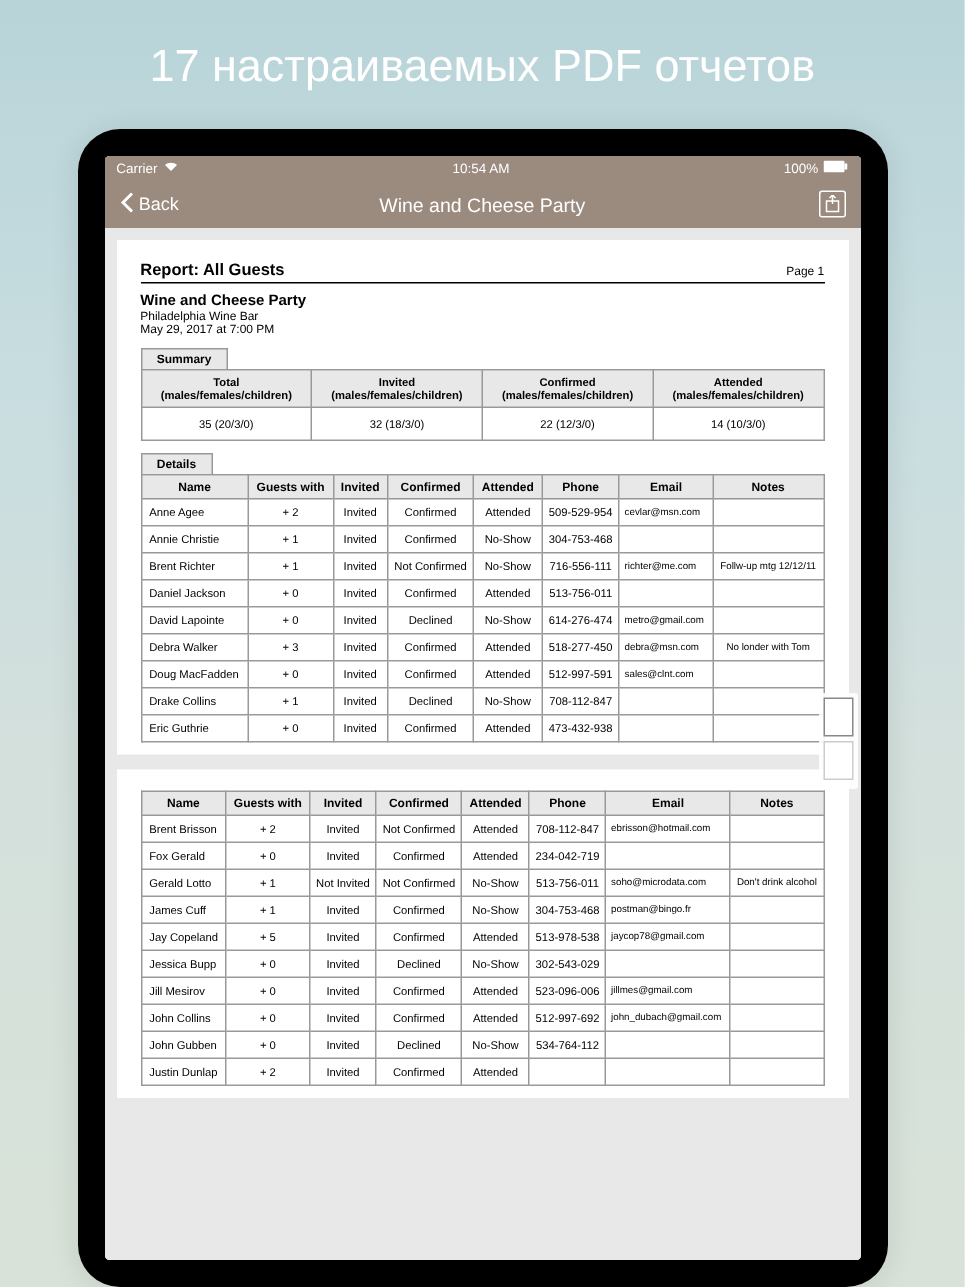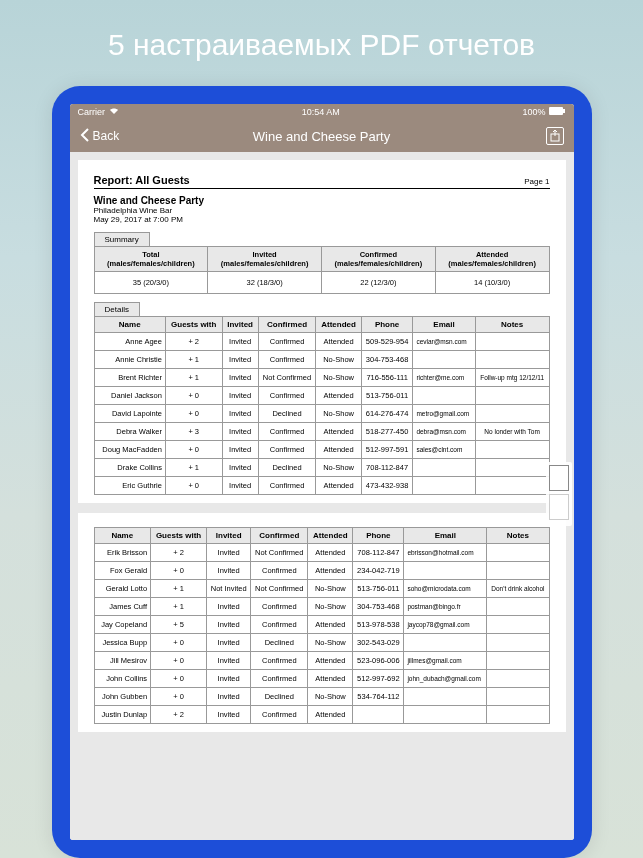--- a/index.html
+++ b/index.html
@@ -13,21 +13,21 @@
 .banner {
   text-align: center;
   color: #fff;
   font-size: 30px;
   font-weight: 300;
   padding: 28px 0 24px;
 }
 .tablet {
   width: 540px;
   margin: 0 auto;
-  background: #1d4ed8;
+  background: #000000;
   border-radius: 28px;
   padding: 18px;
   box-shadow: 0 2px 20px rgba(0,0,0,0.1);
 }
 .screen {
   background: #f5f5f5;
   border-radius: 3px;
   overflow: hidden;
   position: relative;
 }
@@ -80,49 +80,49 @@
 .page-num { font-size: 8px; }
 .event-title { font-size: 10px; font-weight: 700; }
 .event-sub { font-size: 8px; }
 .section-tab {
   display: inline-block;
   background: #e8e8e8;
   border: 1px solid #999;
   border-bottom: none;
   padding: 2px 10px;
   font-size: 8px;
-  font-weight: 400;
+  font-weight: 700;
   margin-top: 8px;
 }
 table { width: 100%; border-collapse: collapse; font-size: 7.5px; }
 th, td { border: 1px solid #999; padding: 3px 4px; text-align: center; }
 th { background: #e8e8e8; font-weight: 700; }
 .summary-table th { font-size: 7.5px; line-height: 1.2; }
 .summary-table td { padding: 6px 4px; }
 .details-table th { font-size: 8px; }
 .details-table td { font-size: 7.5px; padding: 4px 3px; }
-.details-table td:first-child { text-align: right; padding-left: 5px; }
+.details-table td:first-child { text-align: left; padding-left: 5px; }
 .details-table td:nth-child(7) { text-align: left; font-size: 6.5px; }
 .details-table td:nth-child(8) { font-size: 6.5px; }
 .thumbs {
   position: absolute;
   right: 2px;
   top: 310px;
   width: 26px;
   background: rgba(255,255,255,0.9);
   padding: 3px;
   border-radius: 2px;
 }
 .thumb { width: 20px; height: 26px; background: #fff; border: 1px solid #ccc; margin-bottom: 3px; }
 .thumb.active { border: 1.5px solid #888; }
 </style>
 </head>
 <body>
 
-<div class="banner">5 настраиваемых PDF отчетов</div>
+<div class="banner">17 настраиваемых PDF отчетов</div>
 
 <div class="tablet">
   <div class="screen">
     <div class="status-bar">
       <div class="status-left">
         <span>Carrier</span>
         <span>
           <svg width="10" height="8" viewBox="0 0 10 8">
               <path d="M5 7L1 3C3 1 7 1 9 3Z" fill="#fff"></path>
             </svg>
@@ -304,21 +304,21 @@
                 <th>Invited</th>
                 <th>Confirmed</th>
                 <th>Attended</th>
                 <th>Phone</th>
                 <th>Email</th>
                 <th>Notes</th>
               </tr>
             </thead>
           <tbody id="det-b2">
               <tr>
-                <td>Erik Brisson</td>
+                <td>Brent Brisson</td>
                 <td>+ 2</td>
                 <td>Invited</td>
                 <td>Not Confirmed</td>
                 <td>Attended</td>
                 <td>708-112-847</td>
                 <td>ebrisson@hotmail.com</td>
                 <td></td>
               </tr>
               <tr>
                 <td>Fox Gerald</td>

